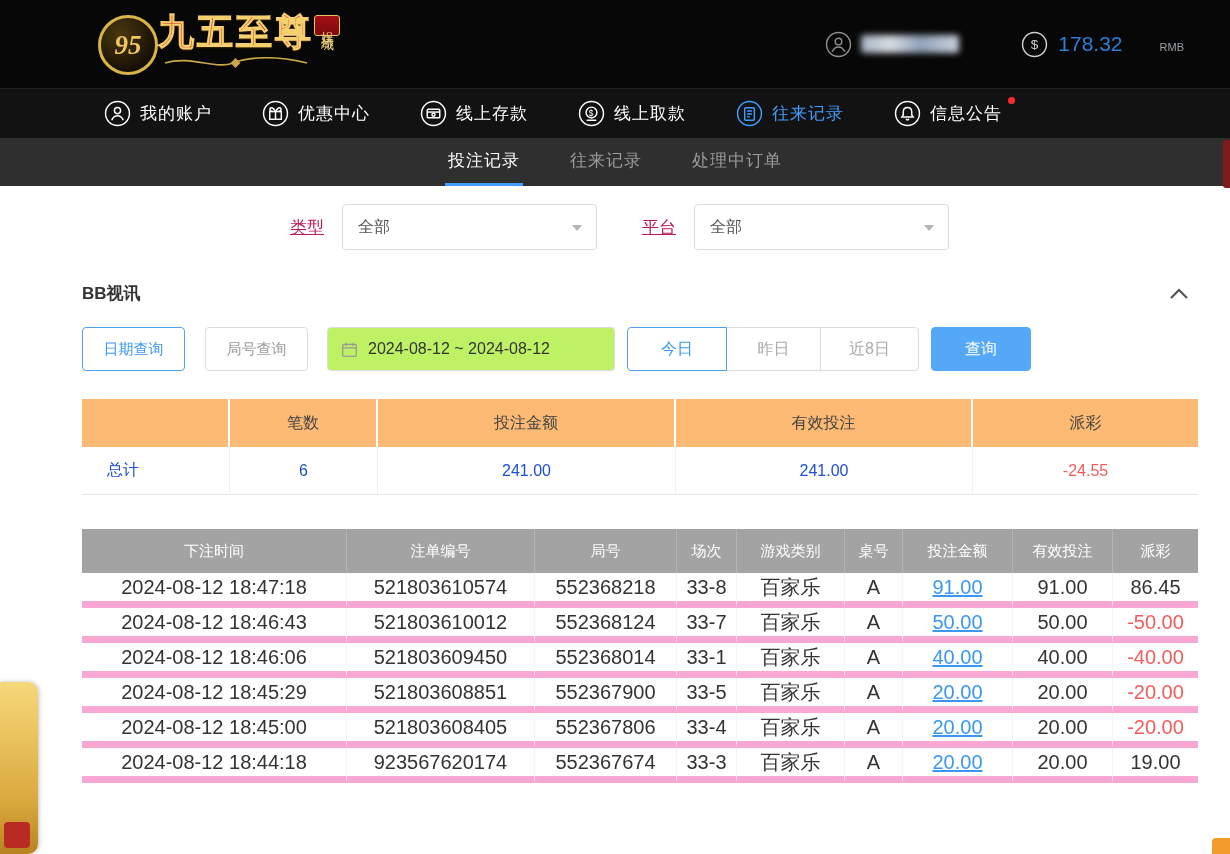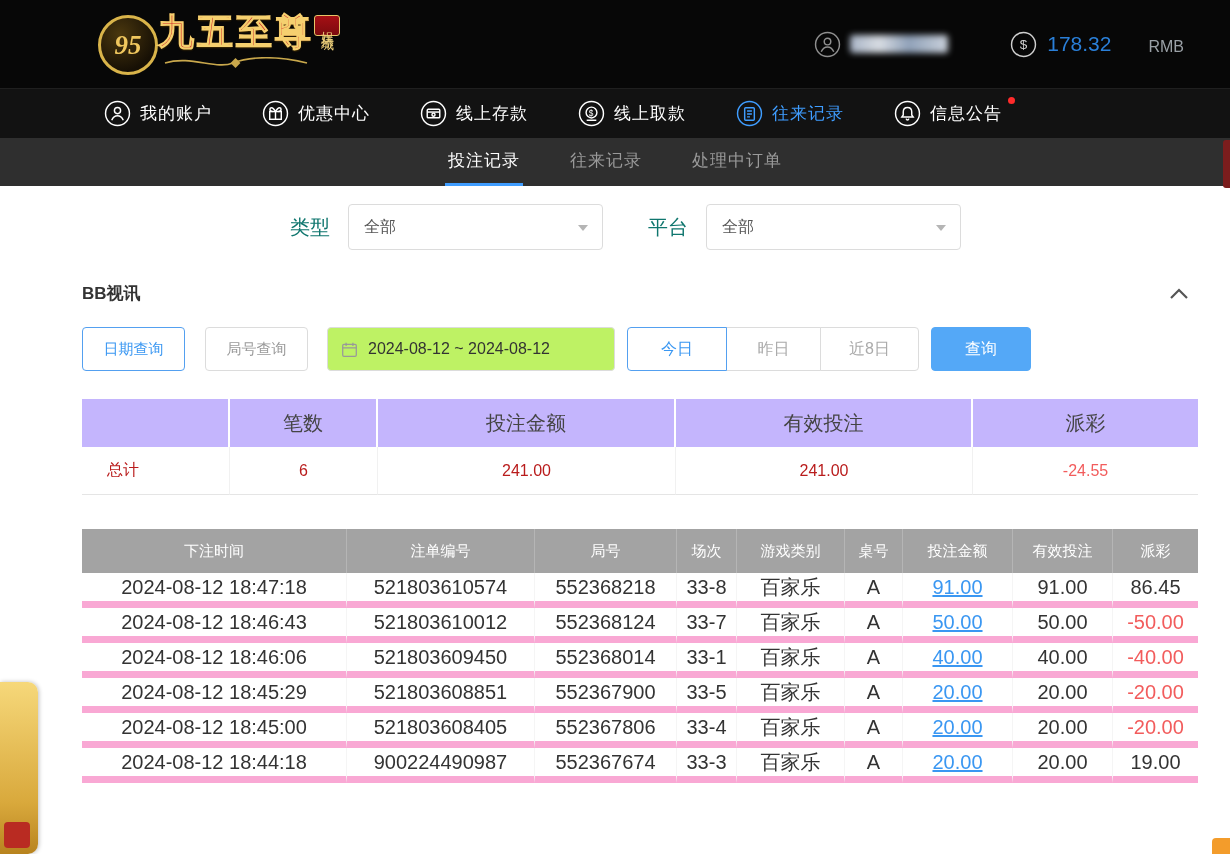--- a/index.html
+++ b/index.html
@@ -21,42 +21,42 @@
   .logo-badge{writing-mode:vertical-rl;background:linear-gradient(#a50f14,#7c0b0f);
     border:1px solid #e7c468;color:#f0d27c;font-size:13px;letter-spacing:3px;
     padding:5px 3px;border-radius:3px;margin-top:2px;}
   .user-area{display:flex;align-items:center;}
   .icon-person{color:#8f8f8f;display:flex;}
   .user-blur{width:98px;height:18px;margin-left:9px;border-radius:3px;
     background:linear-gradient(90deg,#b9c6da,#eef3fa 30%,#9fb2cc 60%,#dfe7f2);
     filter:blur(3px);opacity:.9;}
   .icon-coin{color:#cfcfcf;margin-left:62px;display:flex;}
   .balance{color:#2a7fd8;font-size:21px;margin-left:10px;font-weight:500;}
-  .currency{color:#9aa0a6;font-size:16px;margin-left:5px;margin-top:6px;padding-left:32px;}
+  .currency{color:#9aa0a6;font-size:11px;margin-left:5px;margin-top:6px;padding-left:32px;}
 
   
   .mainnav{height:50px;background:#121212;border-top:1px solid #1f1f1f;
     display:flex;align-items:center;padding-left:104px;gap:50px;}
   .nav-item{display:flex;align-items:center;gap:9px;color:#fff;font-size:17px;cursor:pointer;position:relative;letter-spacing:1px;}
   .nav-item.active{color:#3f9dff;}
   .nav-item svg{display:block;}
   .nav-dot{position:absolute;right:-13px;top:-3px;width:7px;height:7px;border-radius:50%;background:#ff2b2b;}
 
   
   .subtabs{height:48px;background:#2f2f2f;display:flex;align-items:stretch;justify-content:center;gap:44px;}
   .subtab{display:flex;align-items:center;color:#9a9a9a;font-size:17px;cursor:pointer;
     border-bottom:3px solid transparent;padding:0 3px;letter-spacing:1px;}
   .subtab.active{color:#fff;border-bottom-color:#3f9dff;}
   .edge-sliver{position:absolute;right:0;top:140px;width:7px;height:48px;background:#7b1d1d;border-radius:3px 0 0 3px;}
 
   
   .content{padding:0 32px 0 82px;}
 
   .filter-row{margin-top:18px;display:flex;align-items:center;}
-  .filter-label{font-size:20px;color:#0f766e;margin-right:18px;}
+  .filter-label{font-size:17px;color:#be185d;margin-right:18px;text-decoration:underline;}
   .filter-label.first{margin-left:208px;}
   .filter-label.second{margin-left:45px;}
   .select{position:relative;width:255px;height:46px;border:1px solid #dcdcdc;border-radius:4px;
     display:flex;align-items:center;padding:0 15px;font-size:16px;color:#555;cursor:pointer;background:#fff;}
   .select .caret{position:absolute;right:14px;top:20px;width:0;height:0;
     border-left:5px solid transparent;border-right:5px solid transparent;border-top:6px solid #b5b5b5;}
 
   .section-row{margin-top:32px;display:flex;align-items:center;justify-content:space-between;}
   .section-title{font-size:17px;font-weight:bold;color:#333;}
   .collapse{cursor:pointer;display:flex;padding-right:8px;}
@@ -72,23 +72,23 @@
   .seg .btn{border-radius:0;}
   .seg .btn:first-child{border-radius:4px 0 0 4px;}
   .seg .btn:last-child{border-radius:0 4px 4px 0;}
   .seg-today{width:100px;border:1px solid #54a0f0;color:#3a97f2;font-size:16px;z-index:2;}
   .seg-mid{width:95px;border:1px solid #dcdcdc;color:#aaa;font-size:16px;margin-left:-1px;}
   .seg-last{width:99px;border:1px solid #dcdcdc;color:#aaa;font-size:16px;margin-left:-1px;}
   .btn-primary{width:100px;margin-left:12px;background:#54a8f7;border:1px solid #54a8f7;color:#fff;font-size:16px;}
 
   
   .summary{margin-top:28px;display:grid;grid-template-columns:148px 148px 298px 297px 225px;}
-  .sum-h{height:48px;background:#c4b5fd;color:#444;font-size:20px;display:flex;align-items:center;justify-content:center;border-right:2px solid #fff;}
+  .sum-h{height:48px;background:#fdba74;color:#444;font-size:16px;display:flex;align-items:center;justify-content:center;border-right:2px solid #fff;}
   .sum-h:nth-child(5){border-right:none;}
-  .sum-c{height:48px;background:#fff;color:#b91c1c;font-size:16px;display:flex;align-items:center;justify-content:center;
+  .sum-c{height:48px;background:#fff;color:#1d4ed8;font-size:16px;display:flex;align-items:center;justify-content:center;
     border-bottom:1px solid #e5e5e5;border-right:1px solid #f1f1f1;}
   .sum-c.label{justify-content:flex-start;padding-left:25px;}
   .sum-c:last-child{border-right:none;}
   .neg{color:#f25c5c !important;}
 
   
   .data-table{margin-top:34px;display:grid;grid-template-columns:265px 188px 142px 60px 108px 58px 110px 100px 85px;}
   .dt-h{height:44px;background:#a3a3a3;color:#fff;font-size:15px;display:flex;align-items:center;justify-content:center;border-right:1px solid #b5b5b5;}
   .dt-h:nth-child(9n){border-right:none;}
   .dt-row{display:contents;}
@@ -330,21 +330,21 @@
         <div class="dt-c">百家乐</div>
         <div class="dt-c">A</div>
         <div class="dt-c">
             <span class="amount-link">20.00</span>
           </div>
         <div class="dt-c">20.00</div>
         <div class="dt-c neg">-20.00</div>
       </div>
       <div class="dt-row">
         <div class="dt-c">2024-08-12 18:44:18</div>
-        <div class="dt-c">900224490987</div>
+        <div class="dt-c">923567620174</div>
         <div class="dt-c">552367674</div>
         <div class="dt-c">33-3</div>
         <div class="dt-c">百家乐</div>
         <div class="dt-c">A</div>
         <div class="dt-c">
             <span class="amount-link">20.00</span>
           </div>
         <div class="dt-c">20.00</div>
         <div class="dt-c">19.00</div>
       </div>

